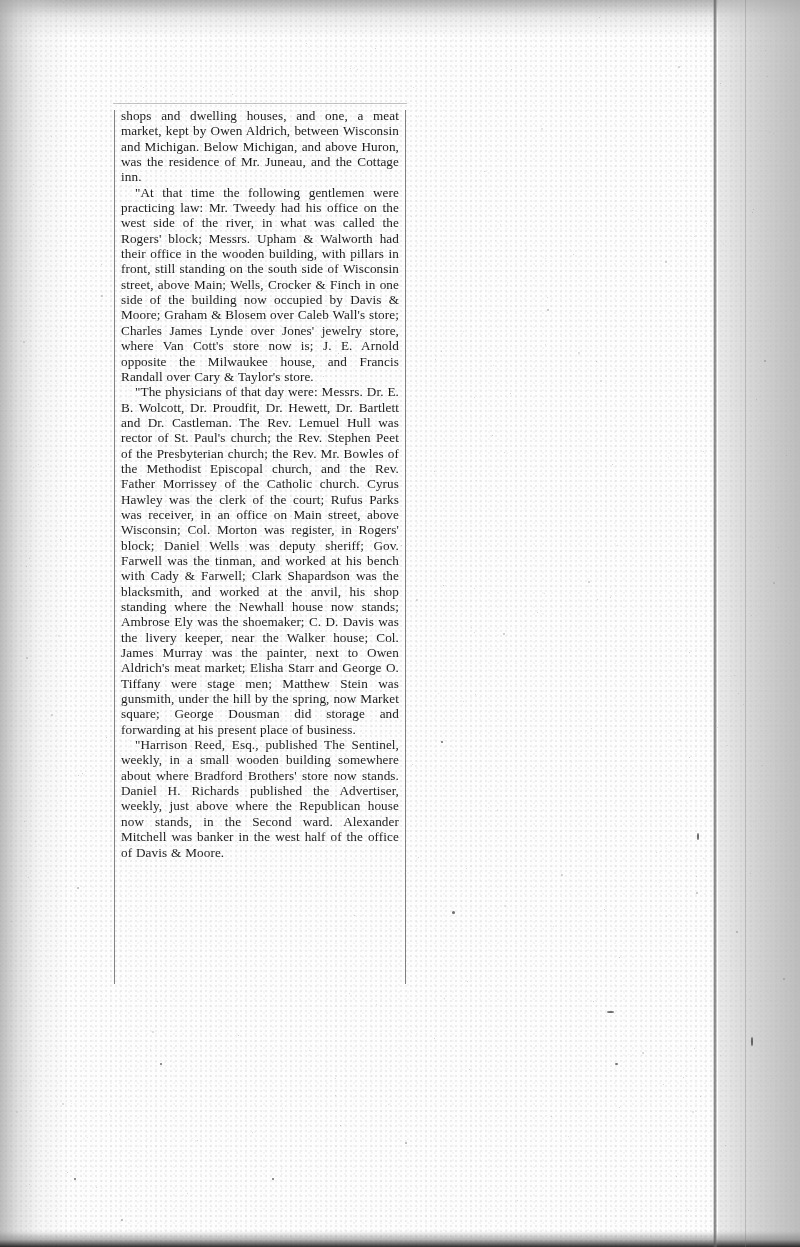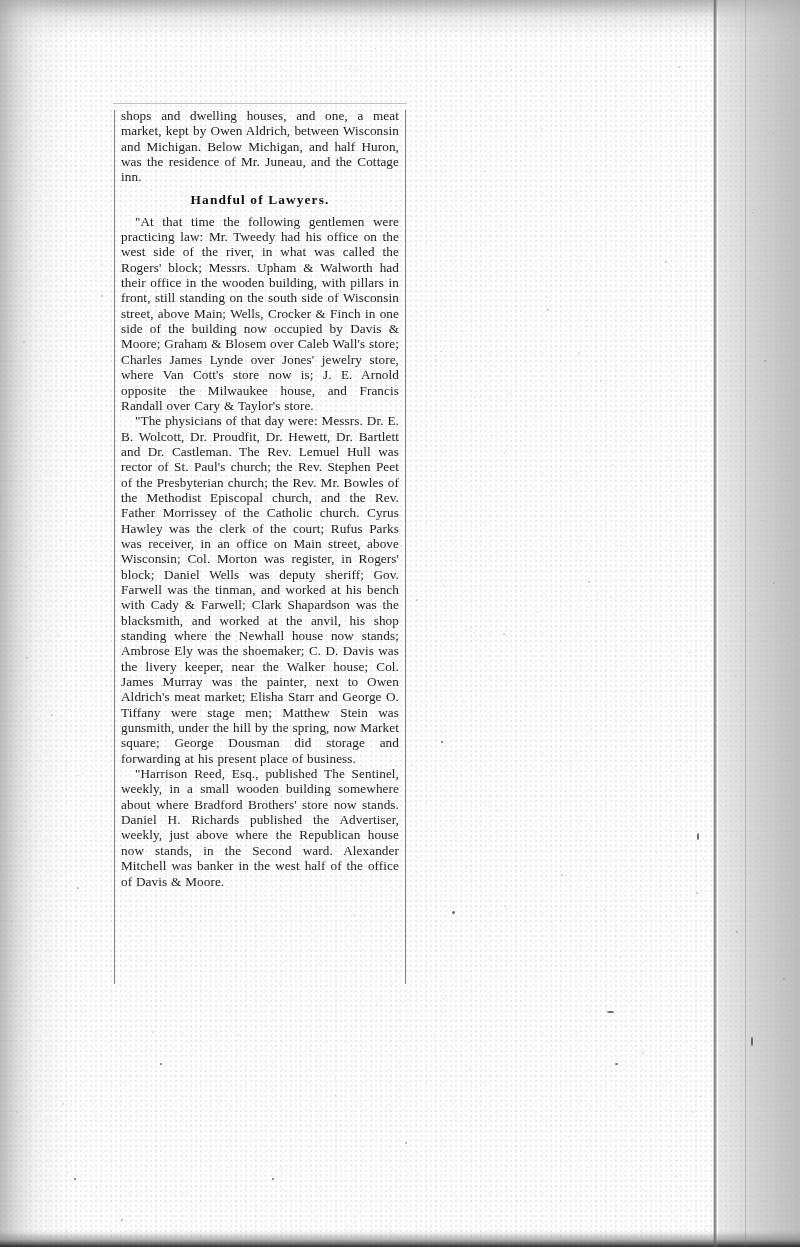--- a/index.html
+++ b/index.html
@@ -439,23 +439,22 @@
     </div>
 
   <div id="clipping">
 
     <div class="clip-rule-top"></div>
     <div class="clip-rule-left"></div>
     <div class="clip-rule-right"></div>
 
     <div class="column-body">
 
-      <p class="para">shops and dwelling houses, and one, a meat market, kept by Owen Aldrich, between Wisconsin and Michigan. Below Michigan, and half Huron, was the residence of Mr. Juneau, and the Cottage inn.</p>
-
-      <h2 class="section-heading">Handful of Lawyers.</h2>
+      <p class="para">shops and dwelling houses, and one, a meat market, kept by Owen Aldrich, between Wisconsin and Michigan. Below Michigan, and above Huron, was the residence of Mr. Juneau, and the Cottage inn.</p>
+
 
       <p class="para indent">"At that time the following gentlemen were practicing law: Mr. Tweedy had his office on the west side of the river, in what was called the Rogers' block; Messrs. Upham &amp; Walworth had their office in the wooden building, with pillars in front, still standing on the south side of Wisconsin street, above Main; Wells, Crocker &amp; Finch in one side of the building now occupied by Davis &amp; Moore; Graham &amp; Blosem over Caleb Wall's store; Charles James Lynde over Jones' jewelry store, where Van Cott's store now is; J. E. Arnold opposite the Milwaukee house, and Francis Randall over Cary &amp; Taylor's store.</p>
 
       <p class="para indent">"The physicians of that day were: Messrs. Dr. E. B. Wolcott, Dr. Proudfit, Dr. Hewett, Dr. Bartlett and Dr. Castleman. The Rev. Lemuel Hull was rector of St. Paul's church; the Rev. Stephen Peet of the Presbyterian church; the Rev. Mr. Bowles of the Methodist Episcopal church, and the Rev. Father Morrissey of the Catholic church. Cyrus Hawley was the clerk of the court; Rufus Parks was receiver, in an office on Main street, above Wisconsin; Col. Morton was register, in Rogers' block; Daniel Wells was deputy sheriff; Gov. Farwell was the tinman, and worked at his bench with Cady &amp; Farwell; Clark Shapardson was the blacksmith, and worked at the anvil, his shop standing where the Newhall house now stands; Ambrose Ely was the shoemaker; C. D. Davis was the livery keeper, near the Walker house; Col. James Murray was the painter, next to Owen Aldrich's meat market; Elisha Starr and George O. Tiffany were stage men; Matthew Stein was gunsmith, under the hill by the spring, now Market square; George Dousman did storage and forwarding at his present place of business.</p>
 
       <p class="para indent degraded">"Harrison Reed, Esq., published The Sentinel, weekly, in a small wooden building somewhere about where Bradford Brothers' store now stands. Daniel H. Richards published the Advertiser, weekly, just above where the Republican house now stands, in the Second ward. Alexander Mitchell was banker in the west half of the office of Davis &amp; Moore.</p>
 
     </div>
   </div>
 </div>

